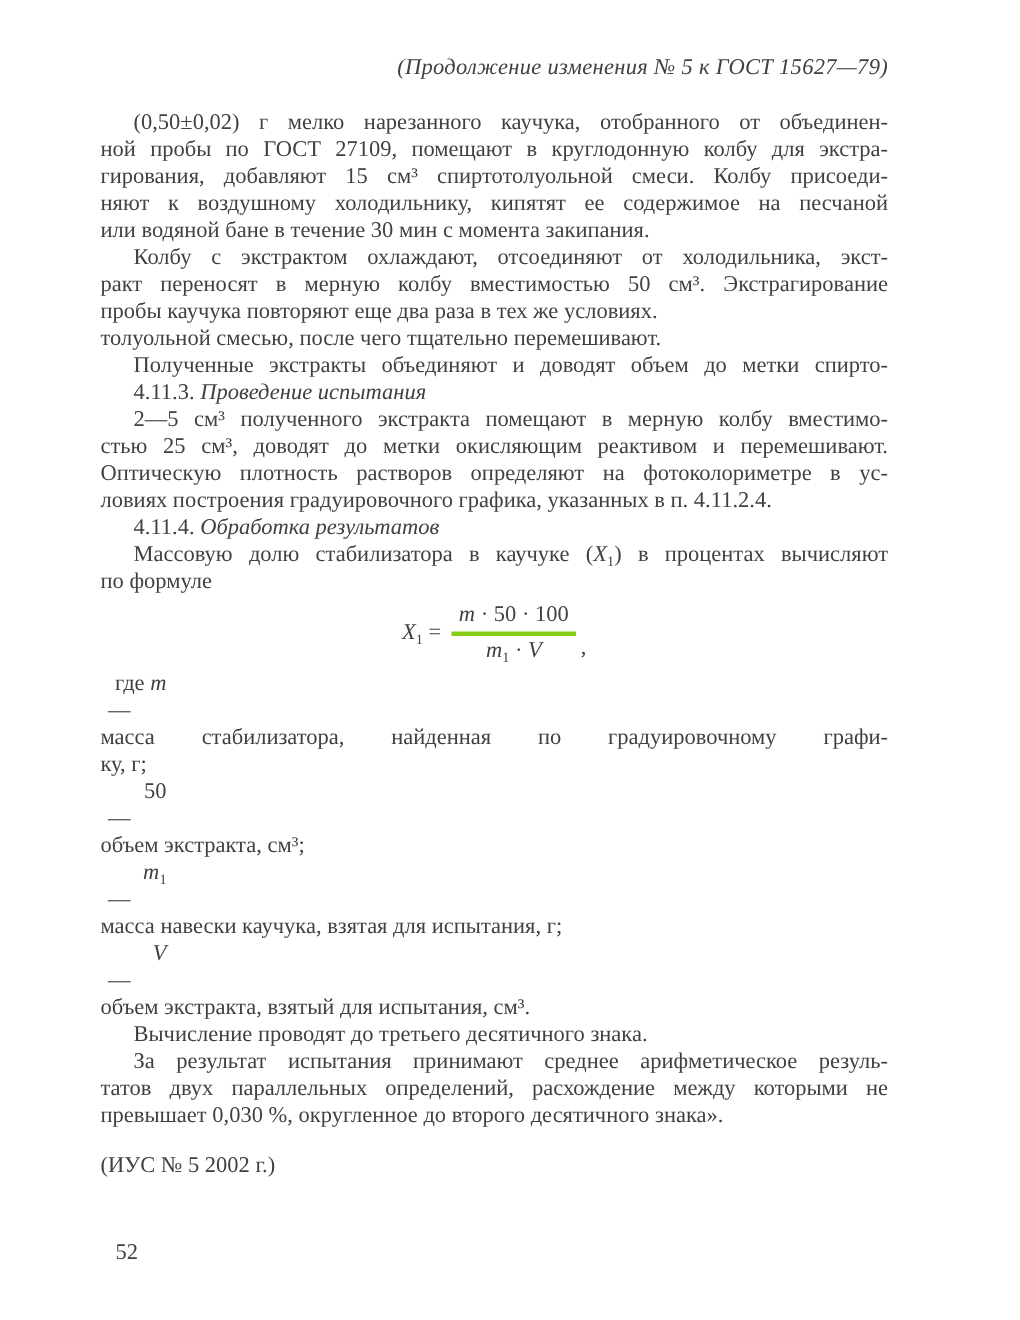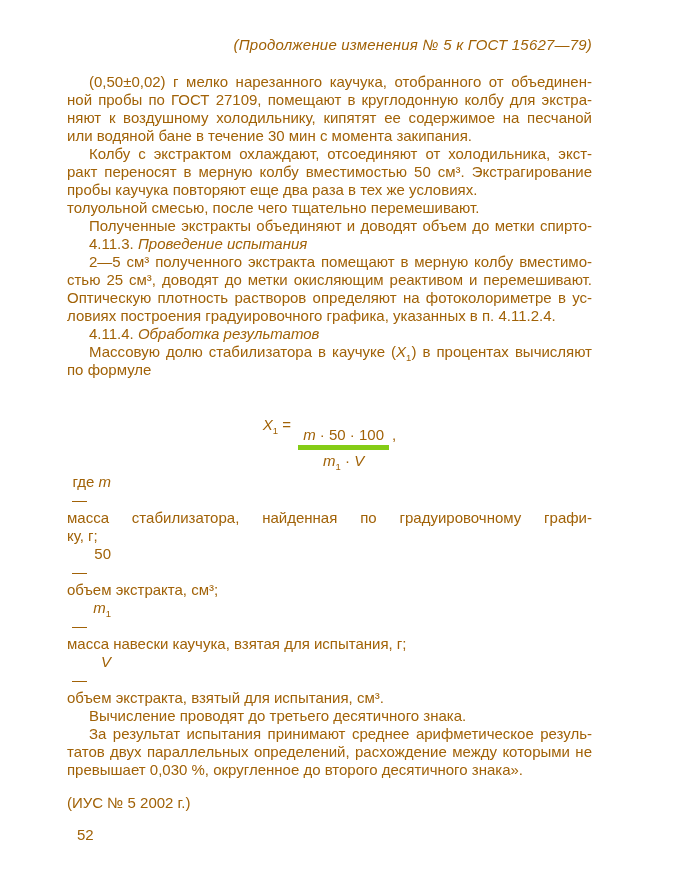--- a/index.html
+++ b/index.html
@@ -1,21 +1,21 @@
 <!DOCTYPE html>
 <html><head>
 <meta charset="utf-8">
 <style>
   html,body{margin:0;padding:0;background:#ffffff;}
   .page{
     position:relative;
     width:620px;height:880px;
     background:#ffffff;
-    color:#a16207;
-    font-family:Liberation Sans, sans-serif;
+    color:#404040;
+    font-family:Liberation Serif, serif;
     font-size:15px;
     overflow:hidden;
   }
   .text-block{
     position:absolute;
     left:67px;top:36px;
     width:525px;
   }
   .header-line{
     text-align:right;
@@ -36,21 +36,21 @@
     text-align:center;
     margin:5px 0 4px 0;
     line-height:normal;
   }
   .frac{
     display:inline-block;
     vertical-align:middle;
     text-align:center;
     margin:0 3px;
   }
-  .frac .num{display:block;border-bottom:5px solid #84cc16;padding:0 5px 2px 5px;margin-top:42px;}
+  .frac .num{display:block;border-bottom:3px solid #84cc16;padding:0 5px 2px 5px;}
   .frac .den{display:block;padding-top:2px;}
   .fcomma{vertical-align:-10px;}
 
   .defrow{display:flex;line-height:18px;flex-direction:column;}
   .defterm{flex:none;width:44px;text-align:right;white-space:nowrap;}
   .defdash{flex:none;padding:0 5px;}
   .defdesc{flex:1;}
   .defdesc .djust{text-align:justify;text-align-last:justify;}
 
   .issue-note{
@@ -68,20 +68,21 @@
 <body>
 
 <div class="page">
   <div class="text-block">
 
     <div class="header-line">(Продолжение изменения № 5 к ГОСТ 15627—79)</div>
 
     <div>
       <div class="ln just ind">(0,50±0,02) г мелко нарезанного каучука, отобранного от объединен-</div>
       <div class="ln just">ной пробы по ГОСТ 27109, помещают в круглодонную колбу для экстра-</div>
+      <div class="ln just">гирования, добавляют 15 см³ спиртотолуольной смеси. Колбу присоеди-</div>
       <div class="ln just">няют к воздушному холодильнику, кипятят ее содержимое на песчаной</div>
       <div class="ln">или водяной бане в течение 30 мин с момента закипания.</div>
     </div>
 
     <div>
       <div class="ln just ind">Колбу с экстрактом охлаждают, отсоединяют от холодильника, экст-</div>
       <div class="ln just">ракт переносят в мерную колбу вместимостью 50 см³. Экстрагирование</div>
       <div class="ln">пробы каучука повторяют еще два раза в тех же условиях.</div>
     </div>
 

